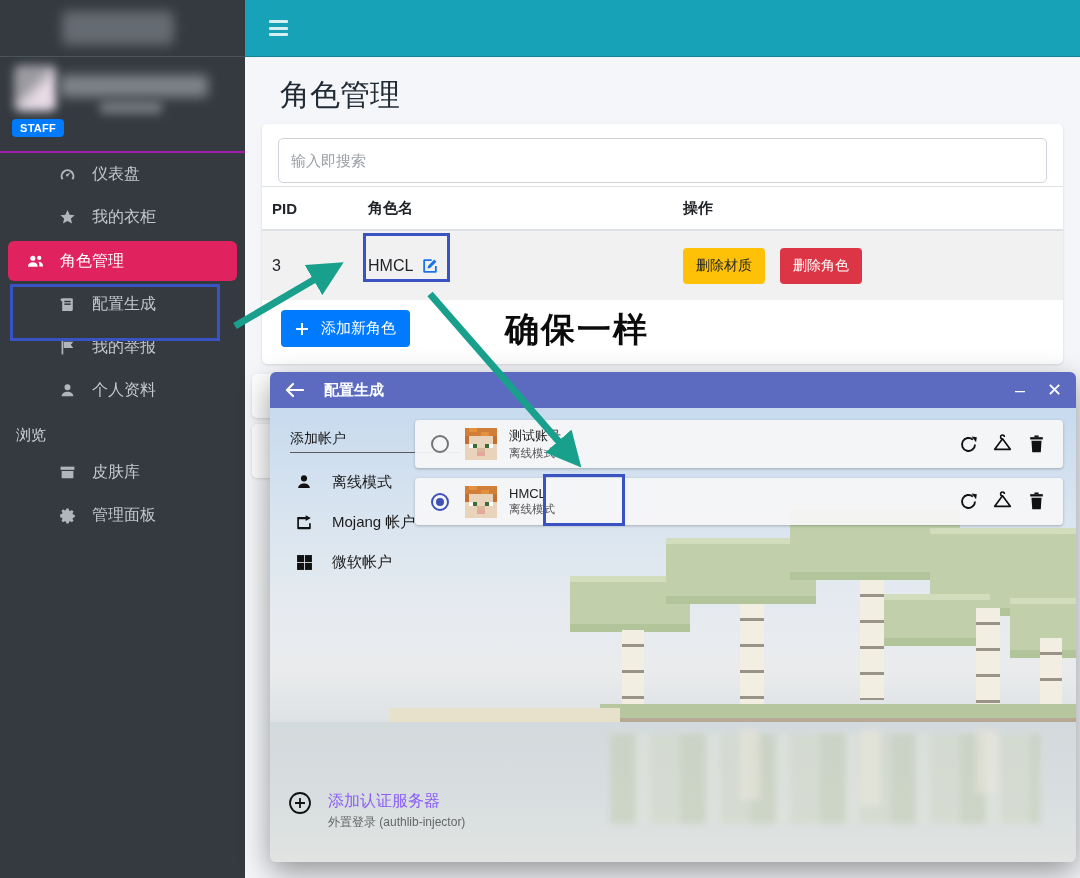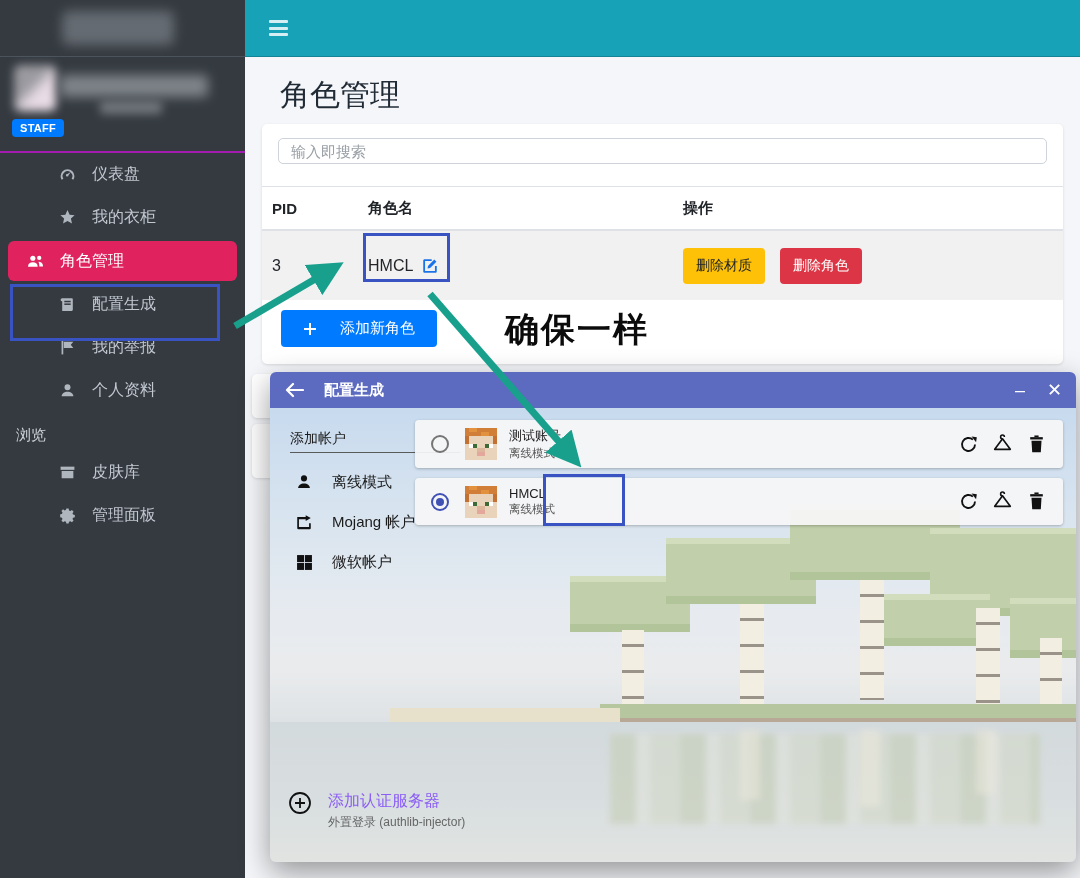--- a/index.html
+++ b/index.html
@@ -43,41 +43,41 @@
   .hamburger { position:absolute; left:24px; top:20px; width:19px; height:16px;
     display:flex; flex-direction:column; justify-content:space-between; cursor:pointer; }
   .hamburger span { display:block; height:3px; background:#d4eef3; border-radius:1px; }
 
   
   .main { position:absolute; left:245px; top:57px; width:835px; height:821px; }
   .page-title { position:absolute; left:35px; top:18px; font-size:30px; font-weight:500;
     color:#212b36; }
   .card { position:absolute; left:17px; top:67px; width:801px; height:240px;
     background:#fff; border-radius:5px; box-shadow:0 1px 3px rgba(0,0,0,.12); }
-  .search-input { position:absolute; left:16px; top:14px; width:769px; height:26px;
+  .search-input { position:absolute; left:16px; top:14px; width:769px; height:45px;
     border:1px solid #ced4da; border-radius:5px; padding:0 12px; font-size:15px;
     color:#a16207; font-family:inherit; outline:none; }
   .search-input::placeholder { color:#9aa0a6; }
   .table-header { position:absolute; left:0; top:62px; width:801px; height:45px;
     border-top:1px solid #dee2e6; border-bottom:2px solid #dee2e6;
     display:flex; align-items:center; font-weight:bold; font-size:15px; color:#212529; }
   .col-pid { width:85px; padding-left:10px; }
   .col-name { width:315px; padding-left:21px; }
   .col-ops { flex:1; padding-left:21px; }
   .table-row { position:absolute; left:0; top:107px; width:801px; height:69px;
     background:#f1f1f2; display:flex; align-items:center; font-size:16px; color:#212529; }
   .name-cell { display:flex; align-items:center; gap:8px; }
   .edit-icon-svg { width:18px; height:18px; }
   .ops-cell { display:flex; gap:15px; }
   .btn { border:none; border-radius:4px; font-size:14px; padding:9px 13px;
     cursor:pointer; font-family:inherit; }
   .btn-warning { background:var(--warning,#ffc107); color:#212529; }
   .btn-danger { background:var(--danger,#dc3545); color:#fff; }
   .btn-primary { position:absolute; left:19px; top:186px; background:var(--primary,#007bff);
-    color:#fff; font-size:15px; display:flex; align-items:center; gap:23px; padding:9px 22px; }
+    color:#fff; font-size:15px; display:flex; align-items:center; gap:12px; padding:9px 14px; }
   .annotation-text { position:absolute; left:243px; top:183px; font-size:34px;
     font-weight:bold; color:#0b0b0b; letter-spacing:2px; }
 
   
   .sliver { position:absolute; background:#fff; border-radius:5px;
     box-shadow:0 1px 3px rgba(0,0,0,.12); }
 
   
   .hmcl { position:absolute; left:270px; top:372px; width:806px; height:490px;
     border-radius:6px; box-shadow:0 10px 30px rgba(0,0,0,.4); z-index:10; overflow:hidden; }

